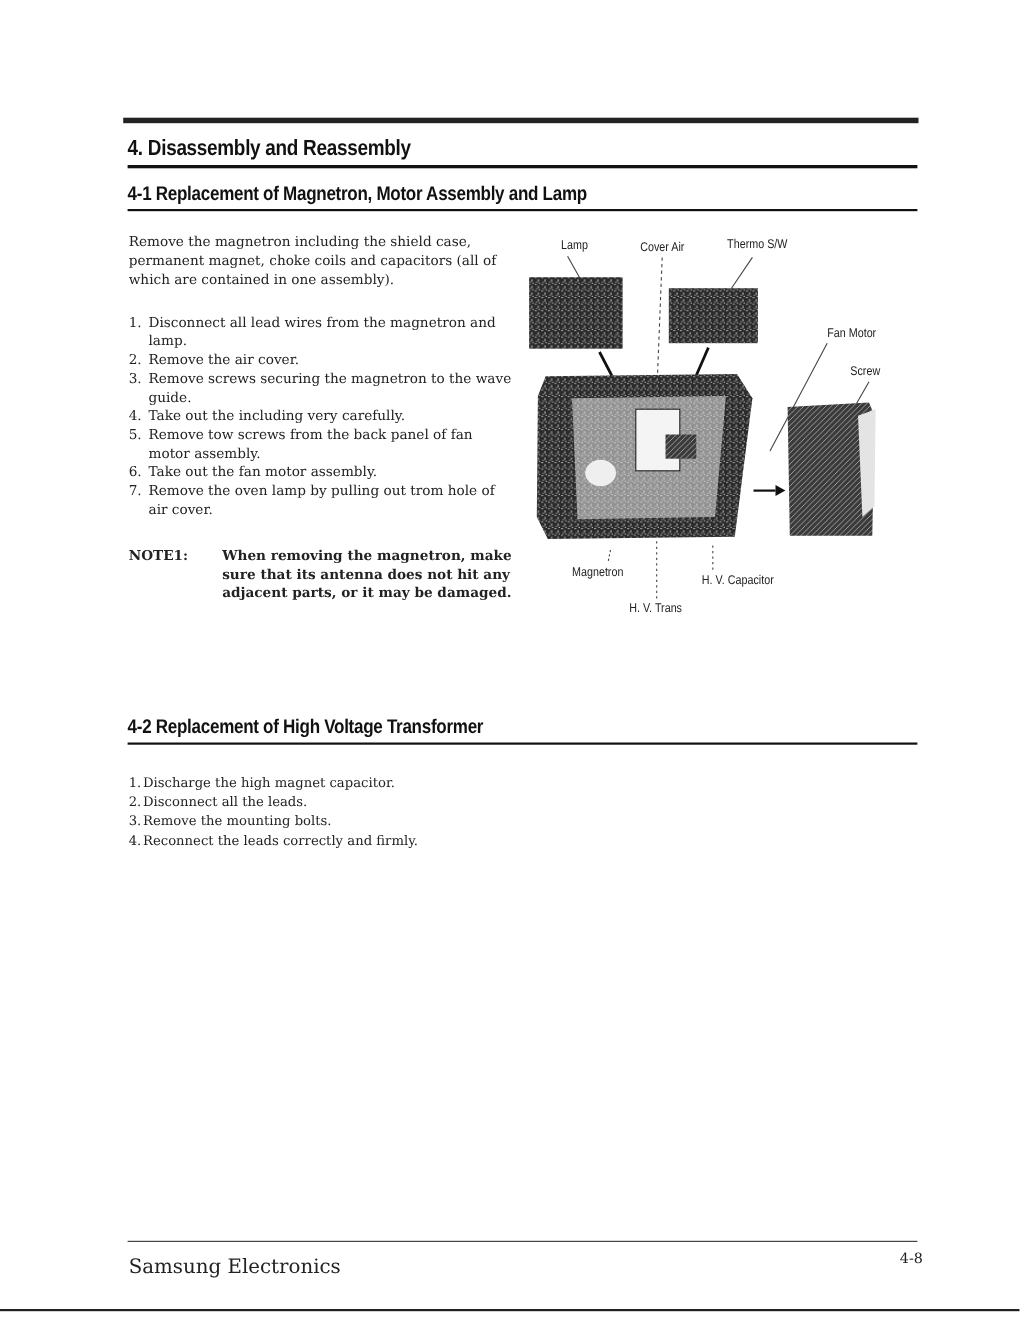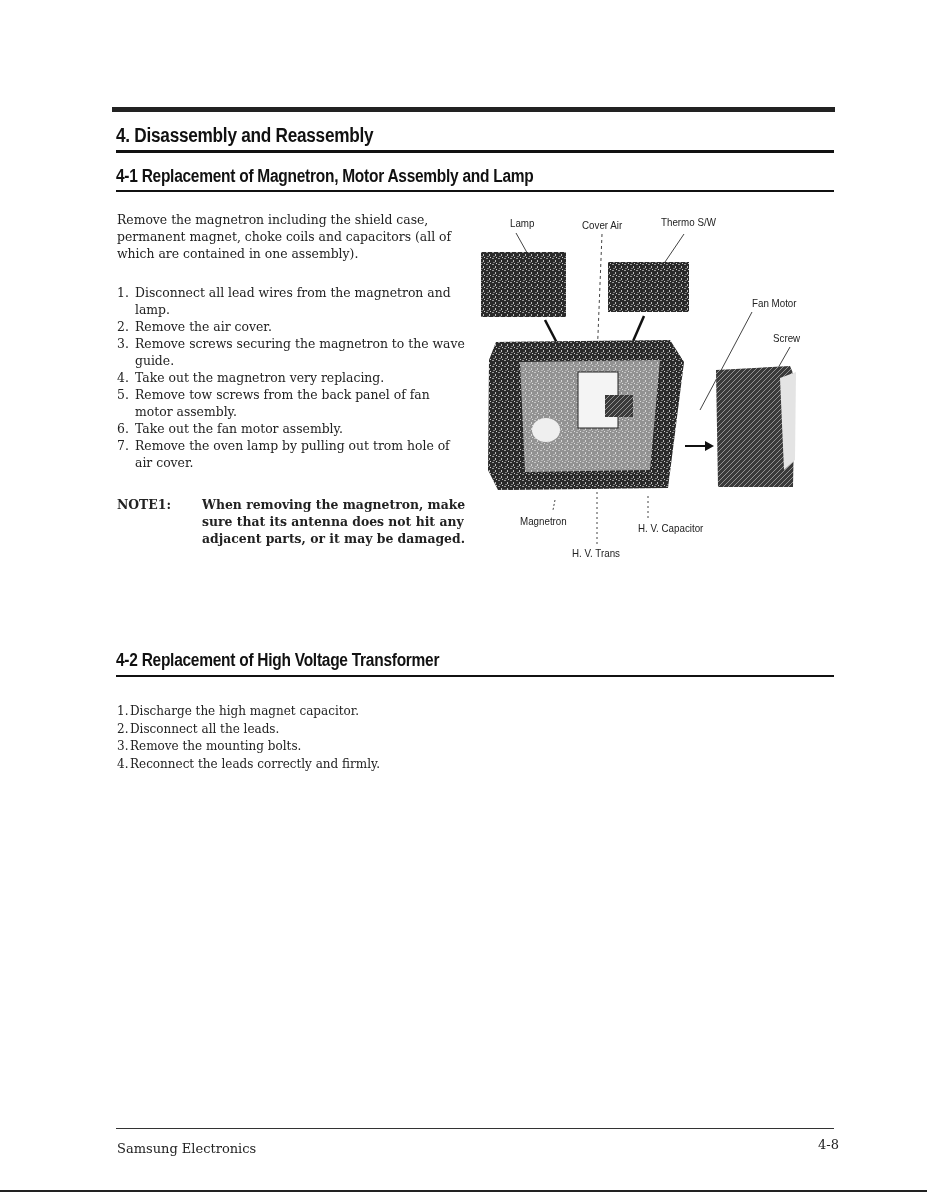--- a/index.html
+++ b/index.html
@@ -27,41 +27,41 @@
     .notes { left: 117px; top: 496px; width: 360px; }
     .note { position: relative; padding-left: 85px; font-weight: bold; }
     .note .nlabel { position: absolute; left: 0; top: 0; white-space: nowrap; }
     .steps2 { left: 117px; top: 703px; width: 500px; margin: 0; padding: 0; list-style: none; }
     .steps2 li { position: relative; padding-left: 13px; font-size: 12px; line-height: 17.5px; }
     .steps2 li .num { position: absolute; left: 0; top: 0; }
     .label {
       position: absolute; font-family: "Liberation Sans", sans-serif; font-size: 11.5px;
       color: #222; white-space: nowrap; transform: scaleX(0.85); transform-origin: left top;
     }
-    .footer-left { left: 117px; top: 1141px; font-size: 13px; color: #222; text-align: right; }
+    .footer-left { left: 117px; top: 1141px; font-size: 18px; color: #222; text-align: right; }
     .footer-right { left: 818px; top: 1137px; font-size: 13px; color: #222; }
   </style>
 </head>
 <body>
 
 <div class="rule" style="left:112px; top:107px; width:723px; height:5px; background:#222;"></div>
 
 <div class="abs h1" style="left:116px; top:124px;">4. Disassembly and Reassembly</div>
 <div class="rule" style="left:116px; top:150px; width:718px; height:3px;"></div>
 
 <div class="abs h2" style="left:116px; top:166px;">4-1 Replacement of Magnetron, Motor Assembly and Lamp</div>
 <div class="rule" style="left:116px; top:190px; width:718px; height:2px;"></div>
 
 <div class="abs body-text intro">Remove the magnetron including the shield case, permanent magnet, choke coils and  capacitors (all of which are contained in one assembly).</div>
 
 <ul class="abs body-text steps">
   <li><span class="num">1.</span><span>Disconnect all lead wires from the magnetron and lamp.</span></li>
   <li><span class="num">2.</span><span>Remove the air cover.</span></li>
   <li><span class="num">3.</span><span>Remove screws securing the magnetron to the wave guide.</span></li>
-  <li><span class="num">4.</span><span>Take out the magnetron very replacing.</span></li>
+  <li><span class="num">4.</span><span>Take out the including very carefully.</span></li>
   <li><span class="num">5.</span><span>Remove tow screws from the back panel of fan motor assembly.</span></li>
   <li><span class="num">6.</span><span>Take out the fan motor assembly.</span></li>
   <li><span class="num">7.</span><span>Remove the oven lamp by pulling out trom hole of air cover.</span></li>
 </ul>
 
 <div class="abs body-text notes">
   <div class="note">
     <span class="nlabel">NOTE1:</span>
     <span>When removing the magnetron, make sure that its antenna does not hit any adjacent parts, or it may be damaged.</span>
   </div>

